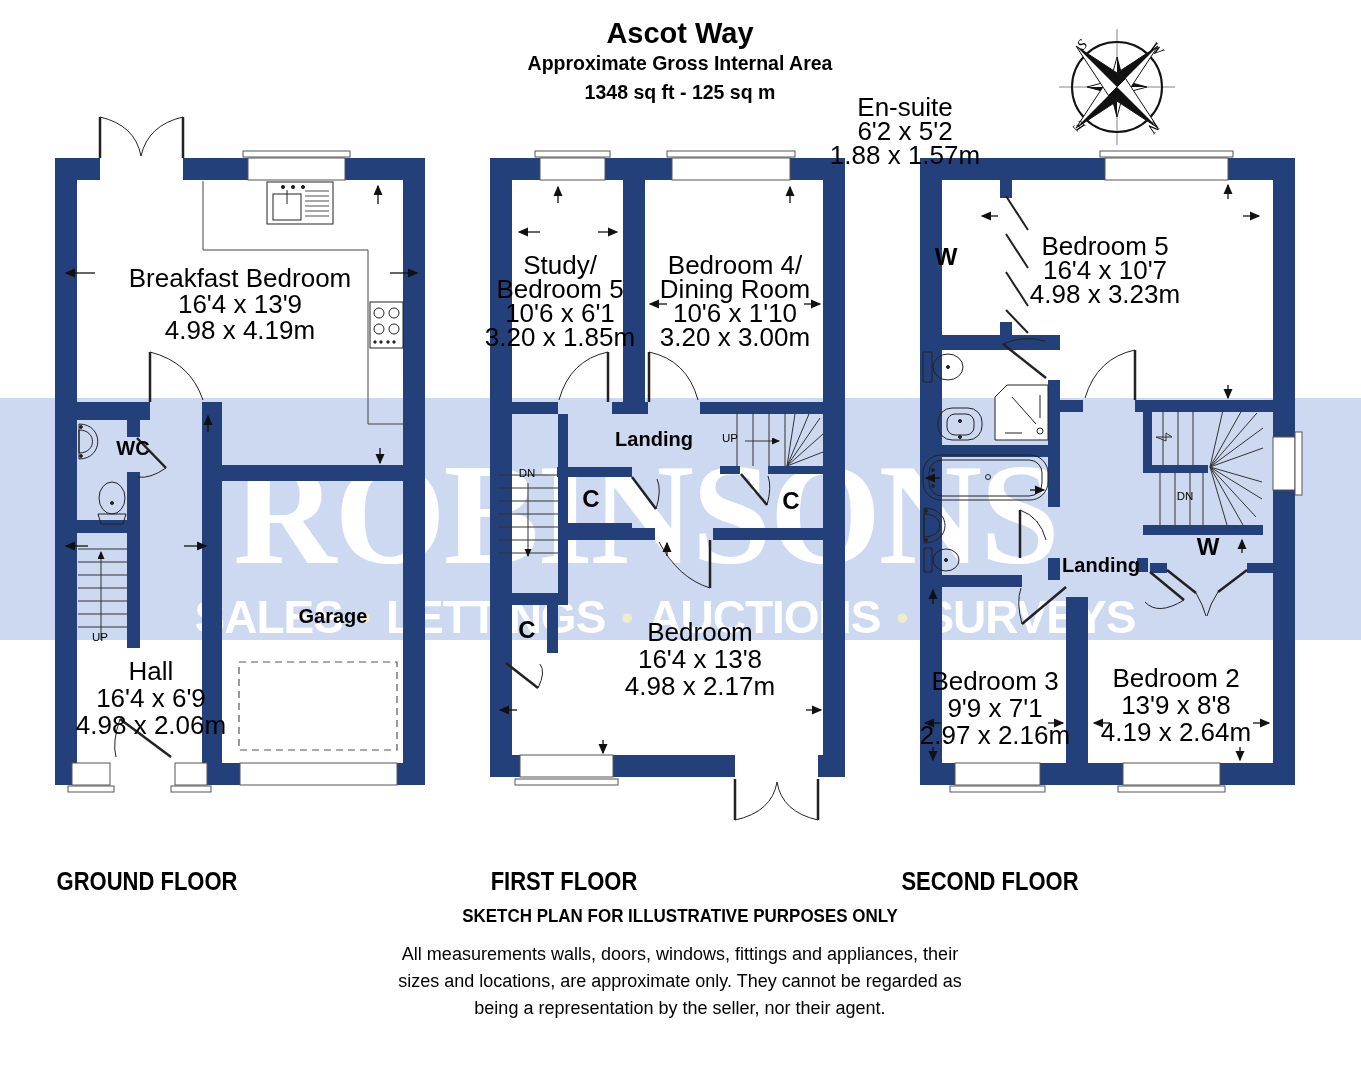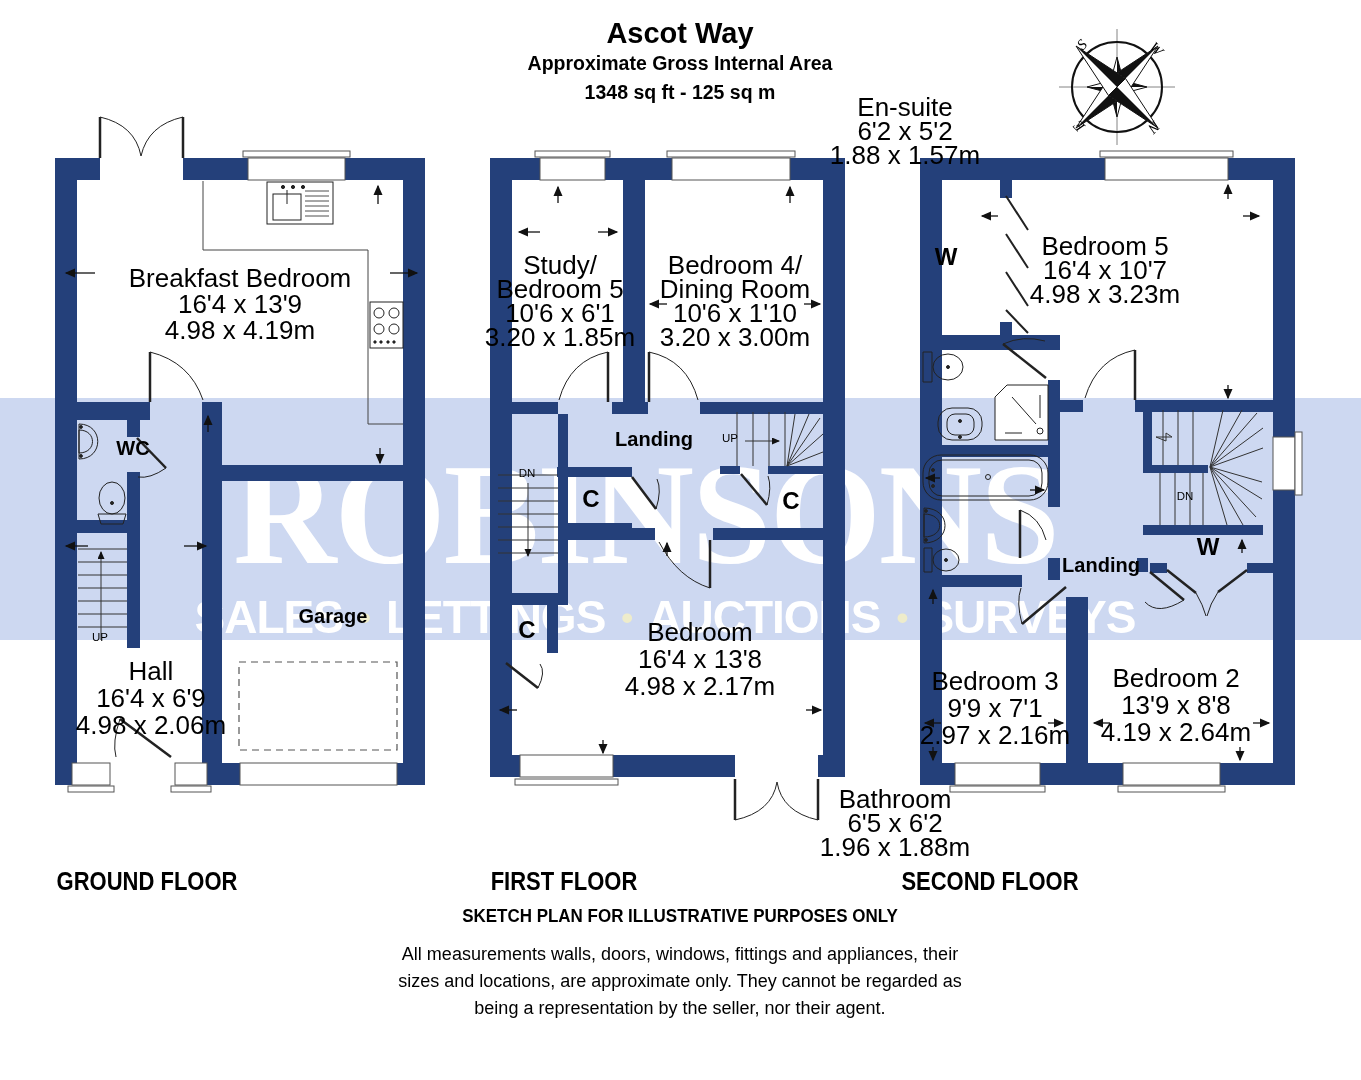--- a/index.html
+++ b/index.html
@@ -418,25 +418,20 @@
   <div class="lbl rl lh27" style="left:995px;top:660px">
     <div>Bedroom 3</div>
     <div>9'9 x 7'1</div>
     <div>2.97 x 2.16m</div>
   </div>
   <div class="lbl rl lh27" style="left:1176px;top:657px">
     <div>Bedroom 2</div>
     <div>13'9 x 8'8</div>
     <div>4.19 x 2.64m</div>
   </div>
-  <div class="lbl rl lh24" style="left:895px;top:779px">
-    <div>Bathroom</div>
-    <div>6'5 x 6'2</div>
-    <div>1.96 x 1.88m</div>
-  </div>
 
   <div class="lbl floor" style="left:147px;top:867px">GROUND FLOOR</div>
   <div class="lbl floor" style="left:564px;top:867px">FIRST FLOOR</div>
   <div class="lbl floor" style="left:990px;top:867px">SECOND FLOOR</div>
 
   <div class="lbl sketch" style="left:680px;top:906px">SKETCH PLAN FOR ILLUSTRATIVE PURPOSES ONLY</div>
   <div class="lbl disc" style="left:680px;top:941px">
     <div>All measurements walls, doors, windows, fittings and appliances, their</div>
     <div>sizes and locations, are approximate only. They cannot be regarded as</div>
     <div>being a representation by the seller, nor their agent.</div>

